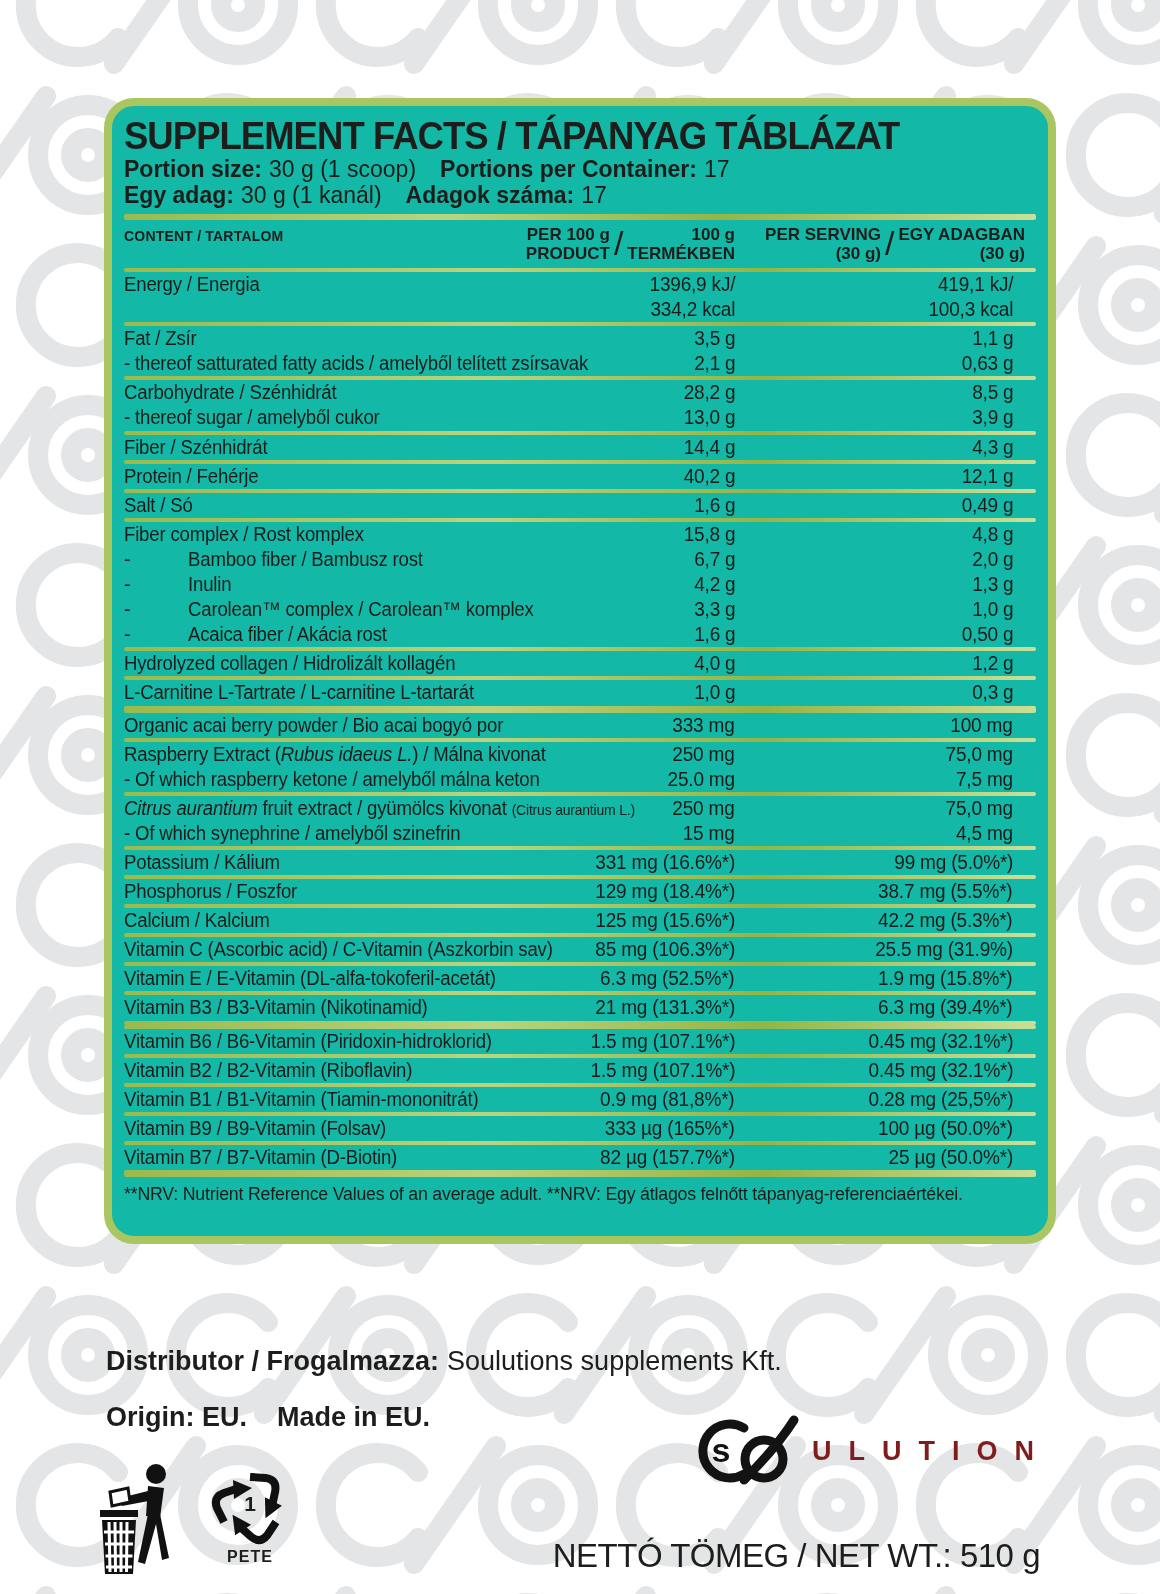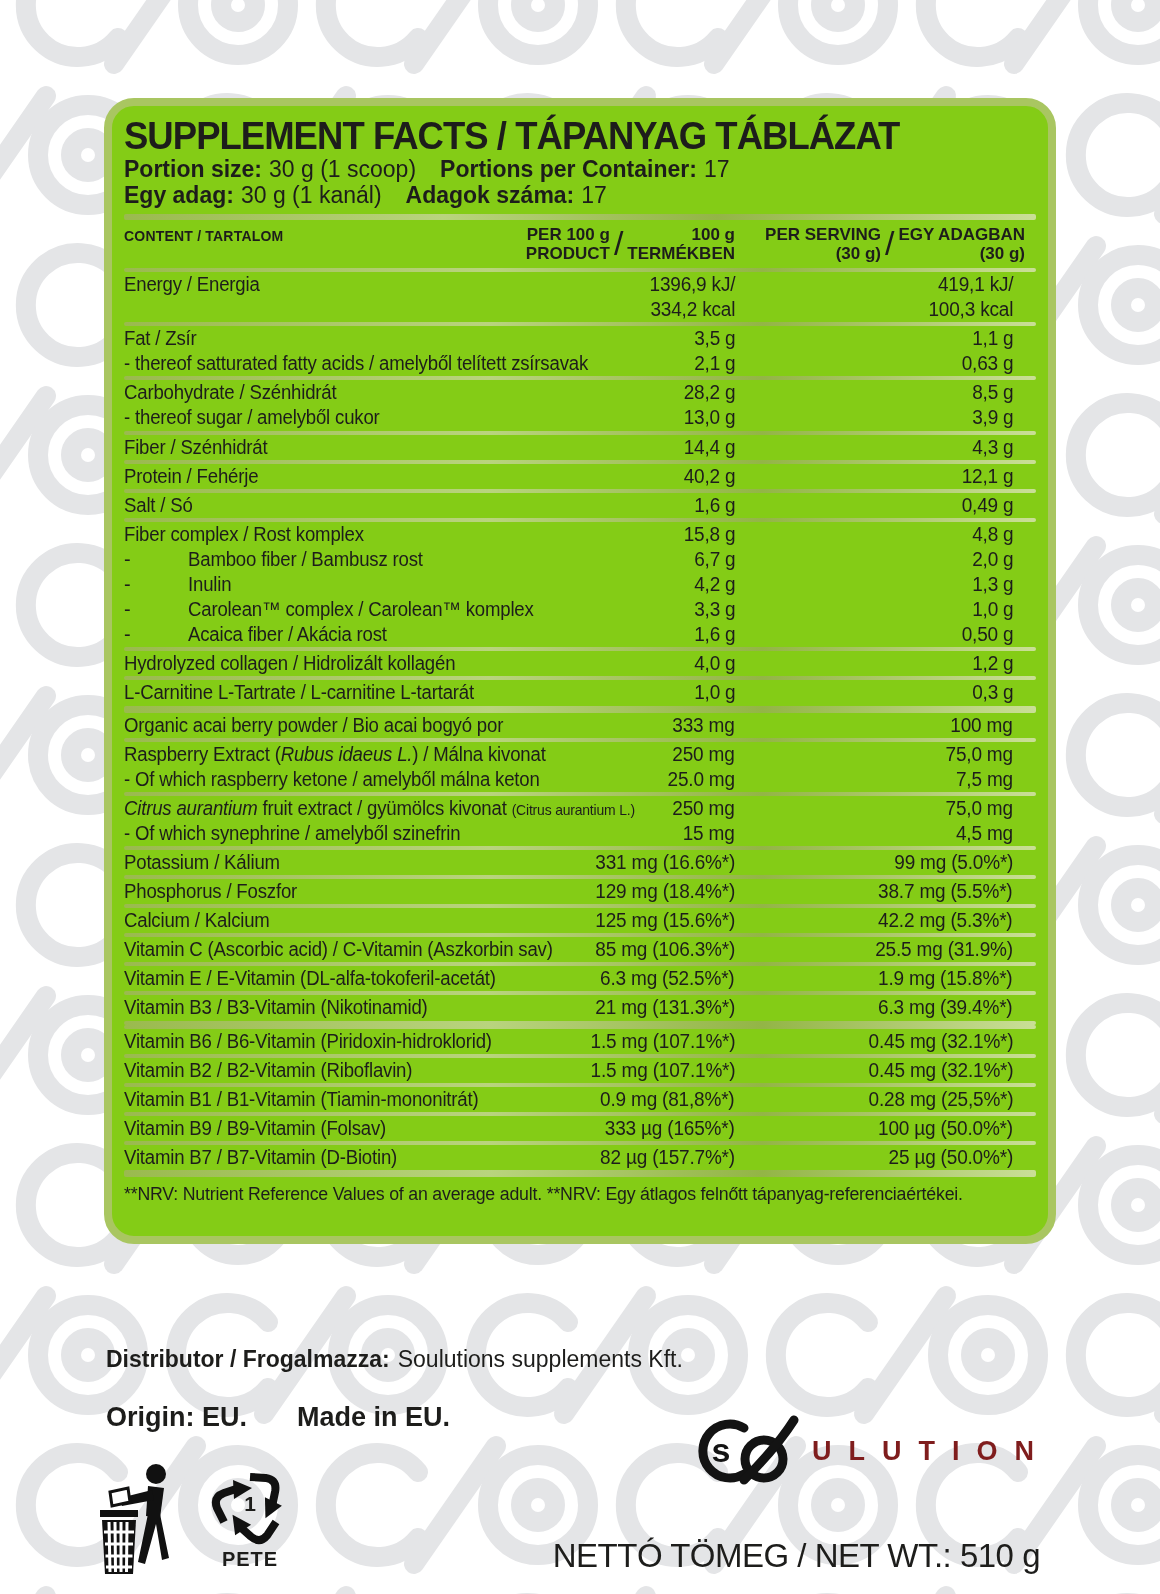--- a/index.html
+++ b/index.html
@@ -1,21 +1,21 @@
 <!DOCTYPE html>
 <html><head>
 <meta charset="utf-8">
 <style>
   html,body{margin:0;padding:0;background:#fff;}
   #page{position:relative;width:1160px;height:1594px;overflow:hidden;background:#fff;
         font-family:"Liberation Sans",sans-serif;color:#1d1d1b;}
   #bg{position:absolute;inset:0;z-index:0;}
   
   #card{position:absolute;left:104px;top:98px;width:952px;height:1146px;box-sizing:border-box;
-        background:#84cc16;border:8px solid #a9c661;border-radius:30px;padding:10px 12px 0 12px;z-index:1;}
+        background:#14b8a6;border:8px solid #a9c661;border-radius:30px;padding:10px 12px 0 12px;z-index:1;}
   .title{font-size:38px;font-weight:bold;line-height:40px;letter-spacing:-1px;white-space:nowrap;
          transform:scaleX(.96);transform-origin:0 50%;}
   .pline{font-size:23px;line-height:26px;white-space:nowrap;}
   .pl{font-weight:bold;margin-right:7px;}
   .pv{margin-right:24px;}
   .bar{height:6px;background:linear-gradient(90deg,#9aba4e 0%,#b9d47e 35%,#93b546 65%,#cadf97 100%);
        margin-top:6px;border-radius:2px;}
   .thead{position:relative;height:44px;margin-top:4px;font-size:17px;font-weight:bold;line-height:19px;}
   .th-left{position:absolute;left:0;top:3px;font-size:14px;letter-spacing:.2px;text-align:center;}
   .th-grp{position:absolute;top:1px;display:flex;align-items:center;}
@@ -30,30 +30,30 @@
   .c-label{display:inline-block;transform:scaleX(.93);transform-origin:0 50%;}
   .p-i{font-style:italic;}
   .p-sm{font-size:15px;}
   .dash{display:inline-block;width:64px;}
   .val{position:absolute;top:0;transform:scaleX(.95);transform-origin:100% 50%;}
   .vmid{right:301px;}
   .vserv{right:23px;}
   .note{font-size:18px;line-height:22px;padding:6px 0 8px 0;white-space:nowrap;
         transform:scaleX(.985);transform-origin:0 50%;letter-spacing:-.2px;}
   
-  .distributor{position:absolute;left:106px;top:1346px;font-size:23px;z-index:1;white-space:nowrap;}
+  .distributor{position:absolute;left:106px;top:1346px;font-size:27px;z-index:1;white-space:nowrap;}
   .distributor .lbl{font-weight:bold;margin-right:8px;}
   .origin{position:absolute;left:106px;top:1402px;font-size:27px;font-weight:bold;z-index:1;}
-  .origin .made{margin-left:50px;}
+  .origin .made{margin-left:30px;}
   .logo{position:absolute;left:688px;top:1412px;display:flex;align-items:center;z-index:1;}
   .logo-letters{font-size:27px;font-weight:bold;letter-spacing:17px;color:#7f1d1d;margin-left:4px;white-space:nowrap;}
   .icons{position:absolute;left:100px;top:1462px;display:flex;align-items:flex-start;gap:24px;z-index:1;}
   .recycle{display:flex;flex-direction:column;align-items:center;position:relative;}
   .recycle .num{position:absolute;top:30px;left:50%;transform:translateX(-50%);font-size:21px;font-weight:bold;}
-  .recycle .mat{font-size:20px;font-weight:bold;letter-spacing:1px;margin-top:2px;}
+  .recycle .mat{font-size:16px;font-weight:bold;letter-spacing:1px;margin-top:2px;}
   .netwt{position:absolute;right:120px;top:1537px;font-size:33px;font-weight:normal;z-index:1;white-space:nowrap;letter-spacing:-.5px;}
 </style>
 </head>
 <body>
 
 <div id="page">
 
   <svg id="bg" width="1160" height="1594">
     <defs>
       <g id="motif" fill="none" stroke="#e4e5e7" stroke-width="20" stroke-linecap="round">

